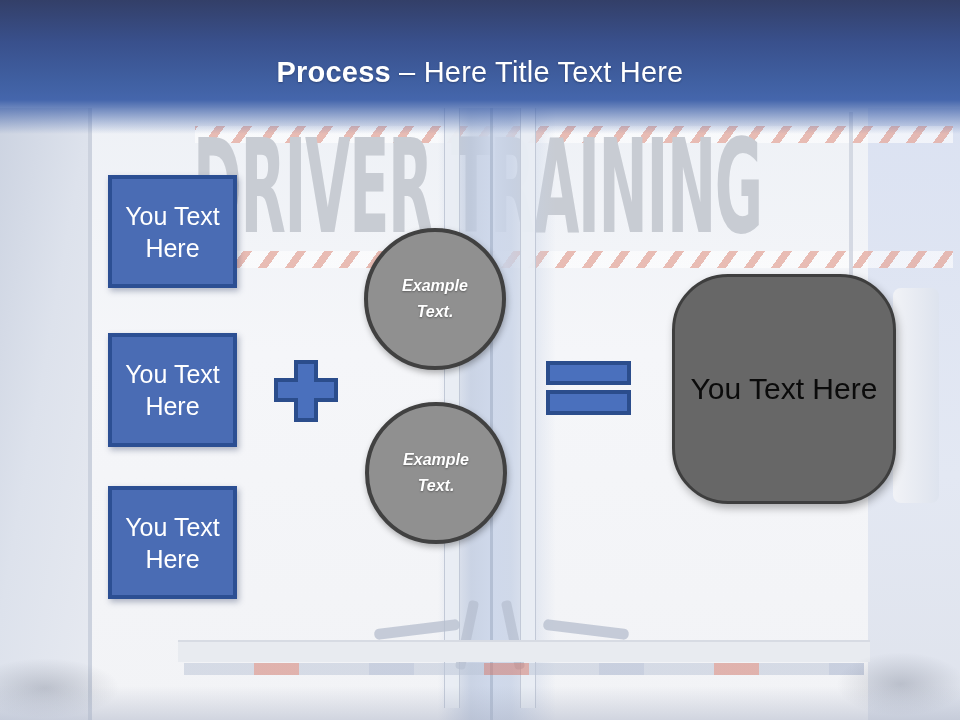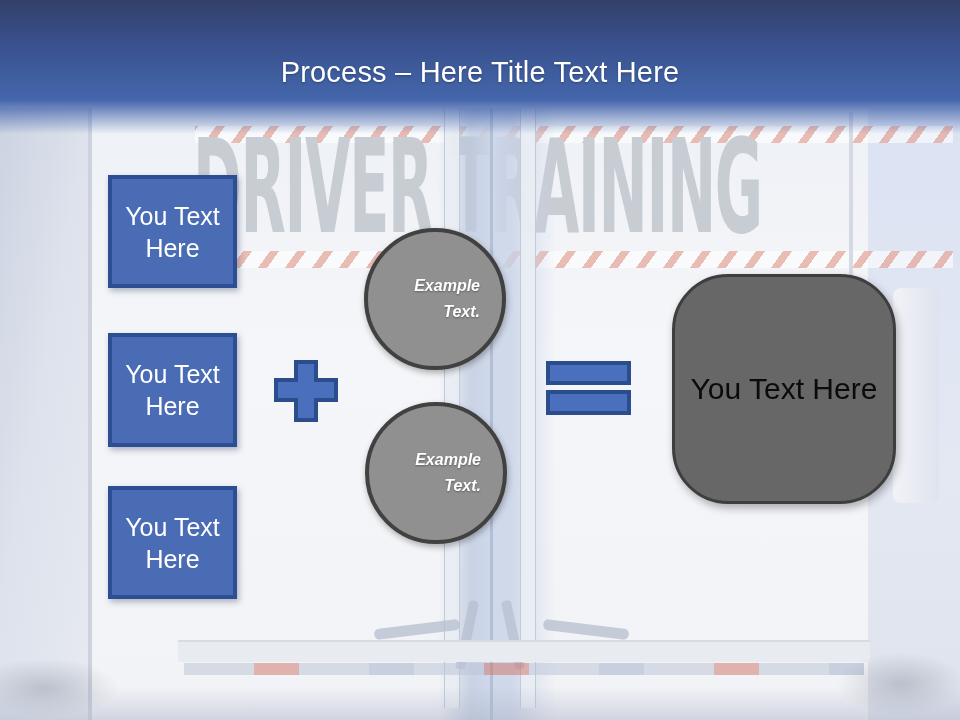--- a/index.html
+++ b/index.html
@@ -53,21 +53,21 @@
   .wheel-shadow{position:absolute;border-radius:50%;background:radial-gradient(ellipse at center,rgba(90,97,115,.28),rgba(90,97,115,0) 70%);}
   .ws-1{left:836px;top:652px;width:130px;height:64px;}
   .ws-2{left:-30px;top:658px;width:150px;height:60px;}
 
   
   .header{position:absolute;left:0;top:0;width:960px;height:136px;
     background:linear-gradient(to bottom,#333f68 0px,#39508c 42px,#4060a2 82px,#4566ac 100px,rgba(69,102,172,0) 134px);}
   .title{position:absolute;left:0;top:56px;width:100%;text-align:center;
     color:#fff;font-size:29px;font-weight:400;letter-spacing:.2px;
     text-shadow:0 1px 2px rgba(20,30,60,.4);}
-  .title .t-bold{font-weight:normal;}
+  .title .t-bold{font-weight:bold;}
 
   
   .blue-box{position:absolute;left:108px;width:129px;
     background:#4a6cb4;border:4px solid #2c4f93;
     box-shadow:2px 3px 6px rgba(40,55,95,.35);
     display:flex;align-items:center;justify-content:center;text-align:center;
     color:#fff;font-size:25px;line-height:32px;padding:4px;}
   .box-1{top:175px;height:113px;}
   .box-2{top:333px;height:114px;}
   .box-3{top:486px;height:113px;}
@@ -78,21 +78,21 @@
   .equals-svg{left:545px;top:359px;}
 
   .gray-circle{position:absolute;width:142px;height:142px;border-radius:50%;
     background:#909090;border:4px solid #414141;
     box-shadow:1px 3px 6px rgba(0,0,0,.3);
     display:flex;align-items:center;justify-content:center;text-align:center;
     color:#fff;font-size:16px;font-weight:bold;font-style:italic;line-height:26px;
     text-shadow:0 1px 2px rgba(0,0,0,.35);}
   .circle-1{left:364px;top:228px;}
   .circle-2{left:365px;top:402px;}
-  .gray-circle .lbl{width:90px;text-align:right;}
+  .gray-circle .lbl{width:90px;}
 
   .result-box{position:absolute;left:672px;top:274px;width:224px;height:230px;
     background:#676767;border:3px solid #3e3e3e;border-radius:56px;
     box-shadow:2px 4px 8px rgba(0,0,0,.3);
     display:flex;align-items:center;justify-content:center;text-align:center;
     color:#0b0b0b;font-size:30px;}
 </style>
 </head>
 <body>
 

